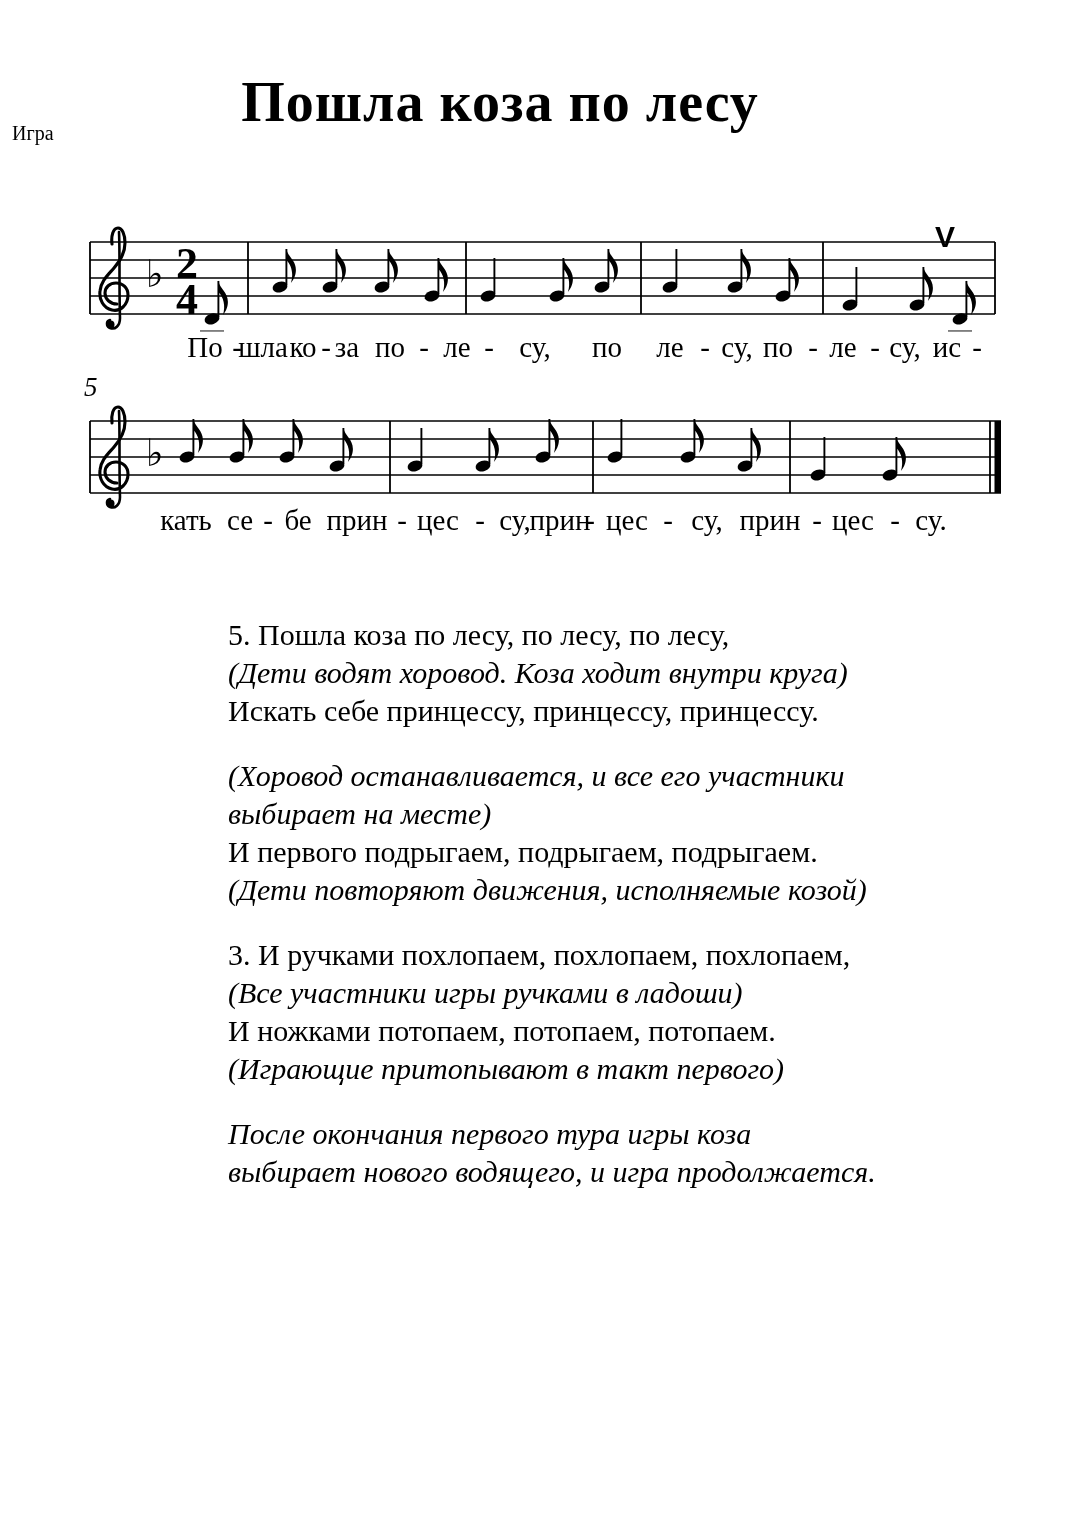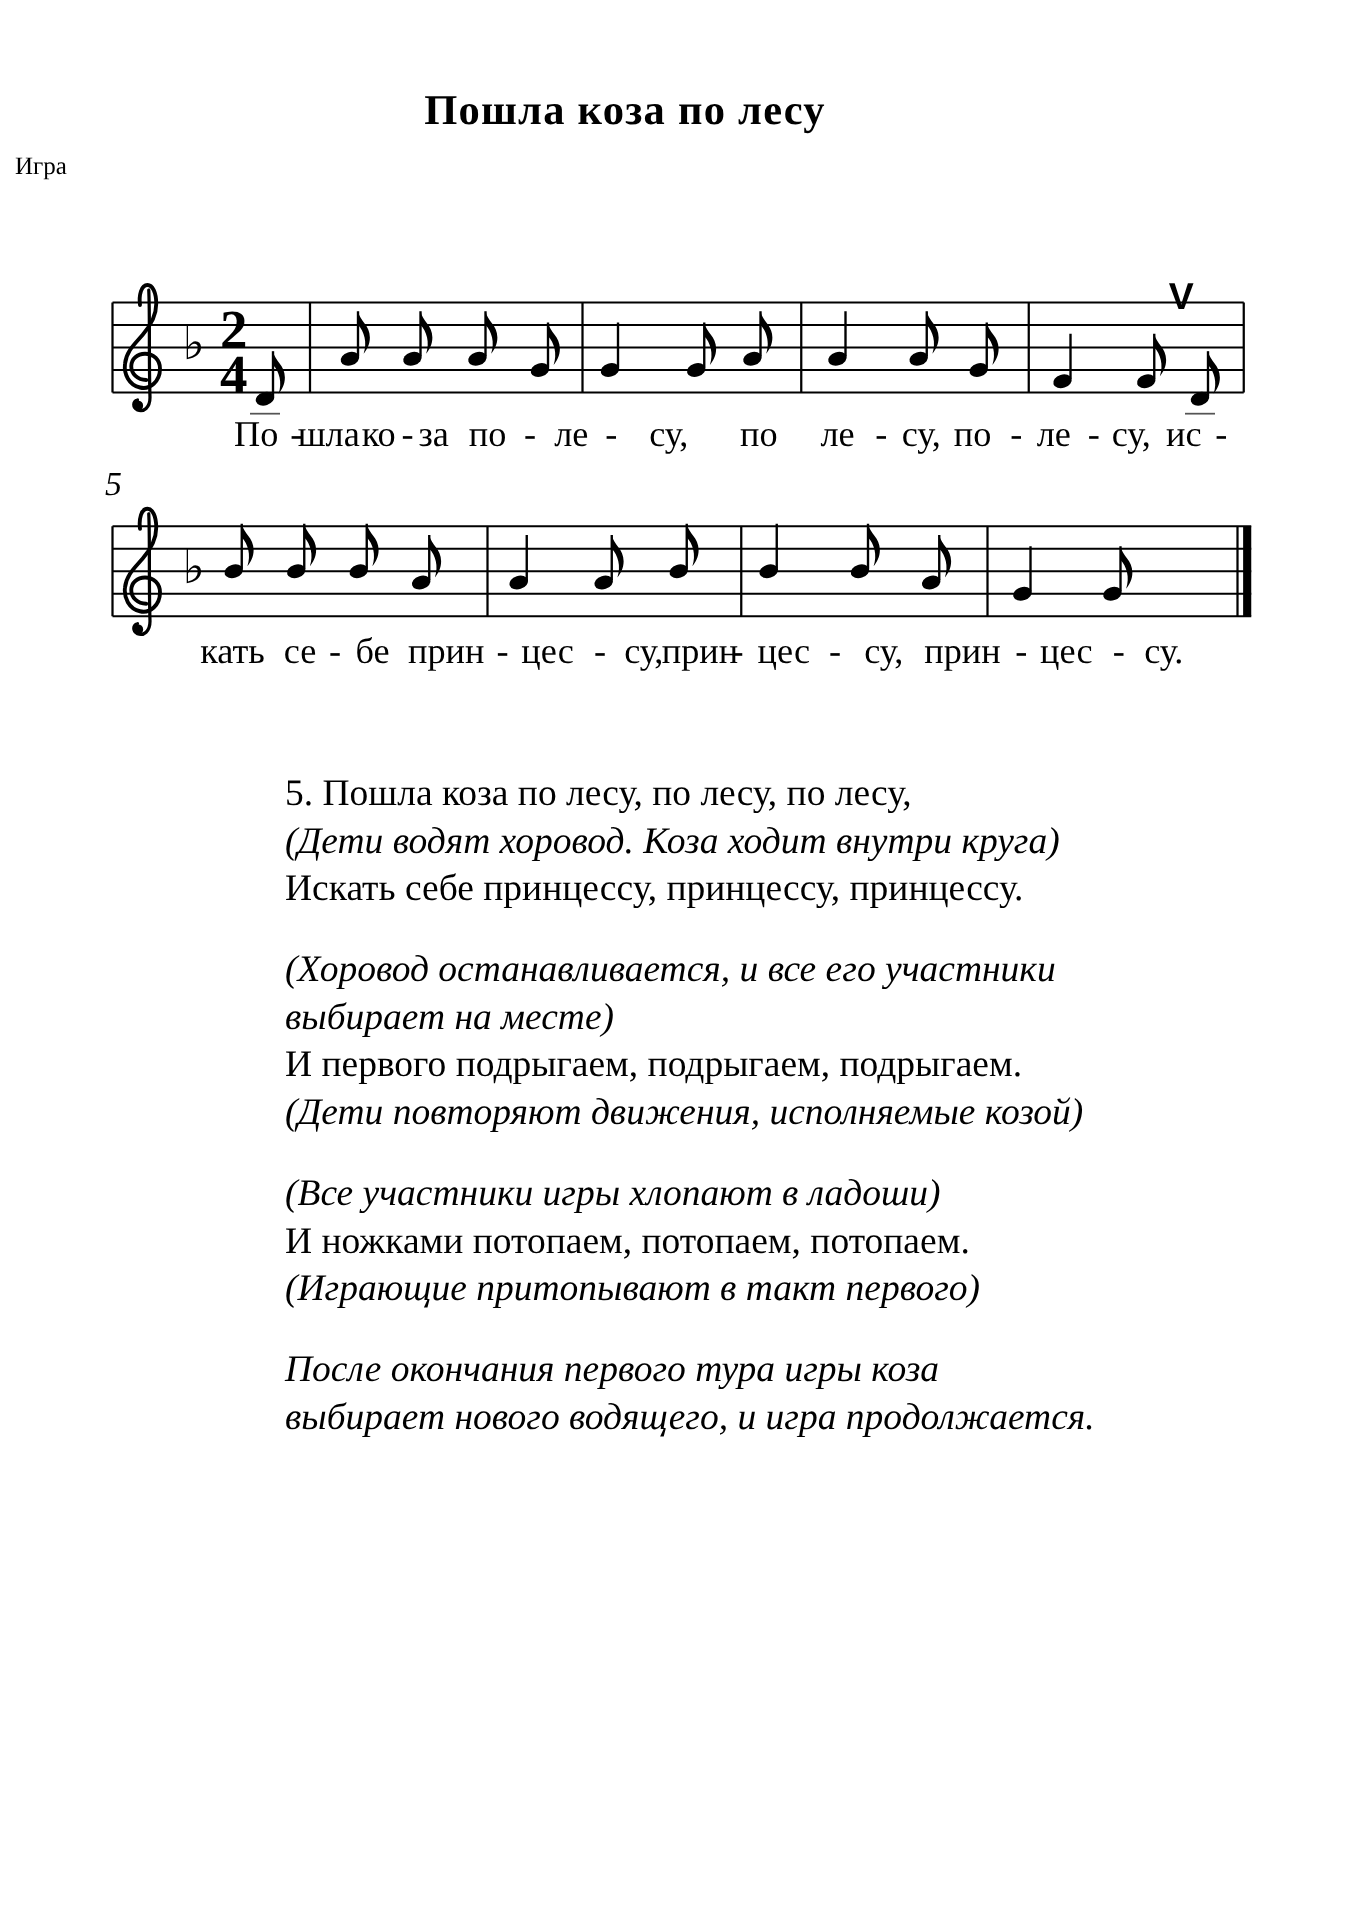--- a/index.html
+++ b/index.html
@@ -8,21 +8,21 @@
     width:1086px;height:1536px;
     background:#ffffff;
     margin:0 auto;
     overflow:hidden;
     font-family:"Liberation Serif", serif;
     color:#000;
   }
   .title{
     position:absolute;left:0;top:70px;width:1000px;
     text-align:center;
-    font-size:34px;font-weight:bold;letter-spacing:1px;
+    font-size:56px;font-weight:bold;letter-spacing:1px;
   }
   .subtitle{
     position:absolute;left:12px;top:122px;width:1000px;
     text-align:left;
     font-size:20px;
   }
   #score{position:absolute;left:0;top:0;}
   #verses{
     position:absolute;left:228px;top:616px;width:740px;
     font-size:30px;line-height:38px;
@@ -310,21 +310,22 @@
         <div class="vline it">(Дети водят хоровод. Коза ходит внутри круга)</div>
         <div class="vline">Искать себе принцессу, принцессу, принцессу.</div>
       </div>
       <div class="stanza">
         <div class="vline it">(Хоровод останавливается, и все его участники</div>
         <div class="vline it">выбирает на месте)</div>
         <div class="vline">И первого подрыгаем, подрыгаем, подрыгаем.</div>
         <div class="vline it">(Дети повторяют движения, исполняемые козой)</div>
       </div>
       <div class="stanza">
-        <div class="vline it">(Все участники игры хлопают в ладоши)</div>
+        <div class="vline">3. И ручками похлопаем, похлопаем, похлопаем,</div>
+        <div class="vline it">(Все участники игры ручками в ладоши)</div>
         <div class="vline">И ножками потопаем, потопаем, потопаем.</div>
         <div class="vline it">(Играющие притопывают в такт первого)</div>
       </div>
       <div class="stanza">
         <div class="vline it">После окончания первого тура игры коза</div>
         <div class="vline it">выбирает нового водящего, и игра продолжается.</div>
       </div>
     </div>
 </div>
 

